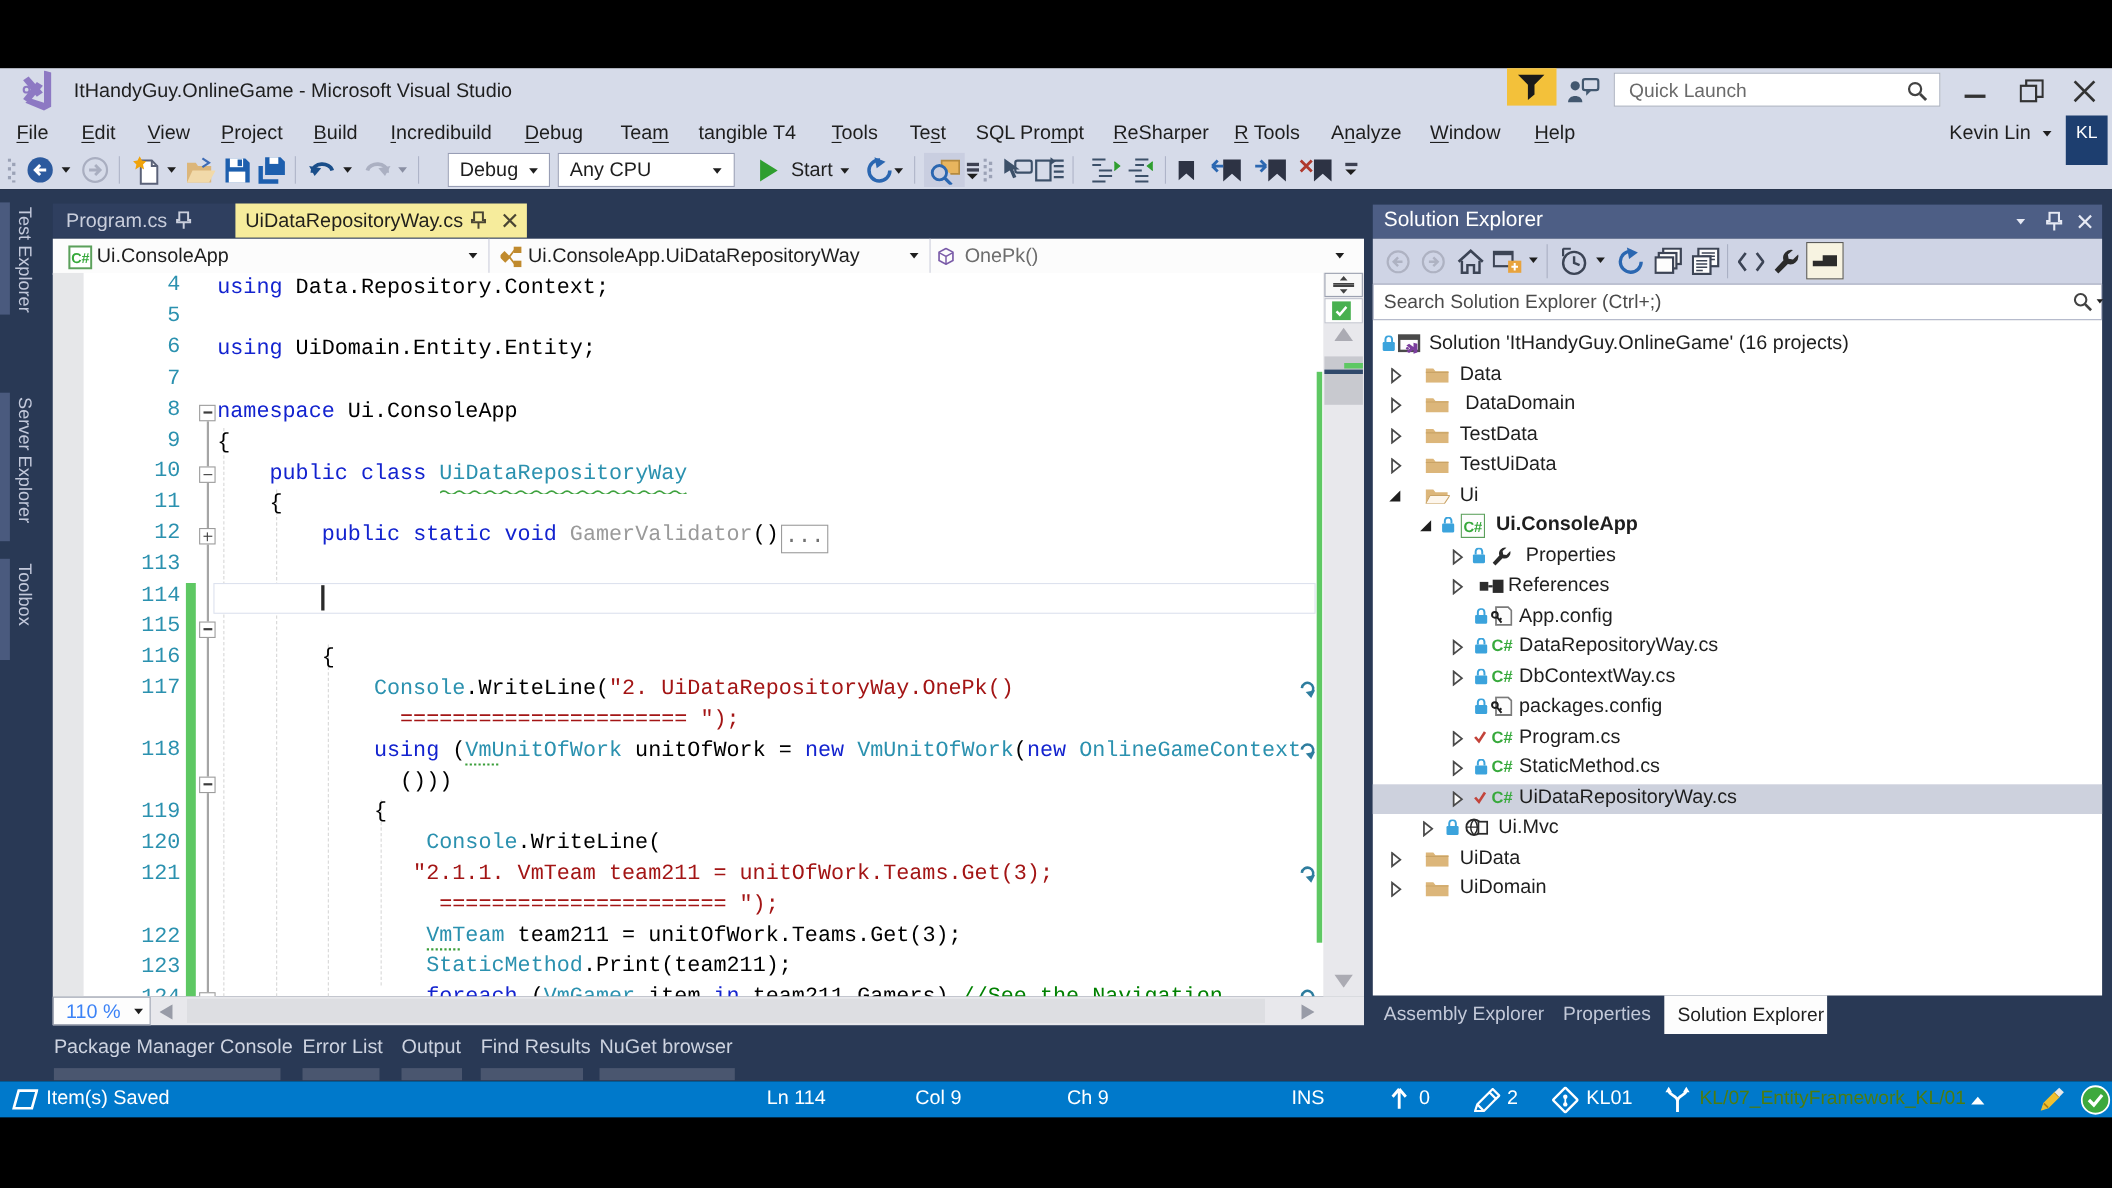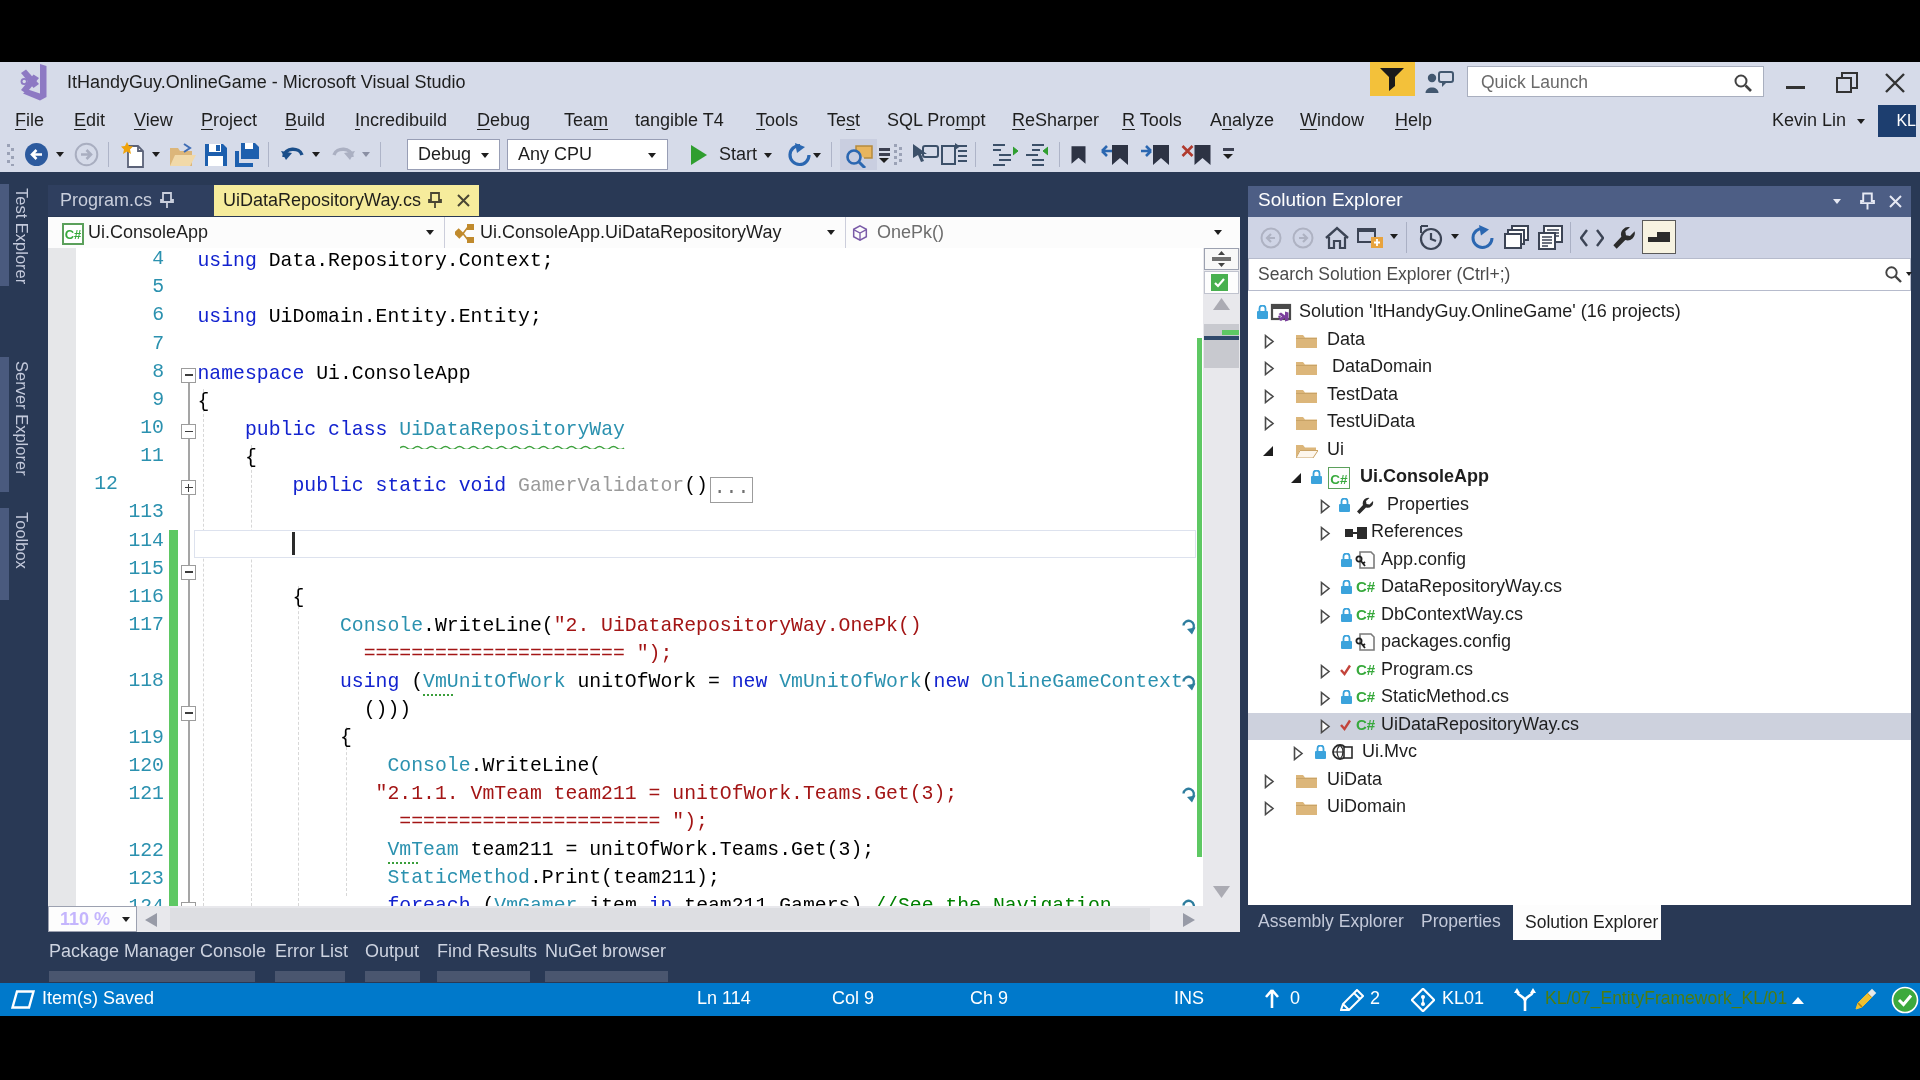--- a/index.html
+++ b/index.html
@@ -64,21 +64,21 @@
   <span class="abs" style="left:756px;top:6px;"><span class="u">T</span>ools</span>
   <span class="abs" style="left:827px;top:6px;">Te<span class="u">s</span>t</span>
   <span class="abs" style="left:887px;top:6px;">SQL Pro<span class="u">m</span>pt</span>
   <span class="abs" style="left:1012px;top:6px;"><span class="u">R</span>eSharper</span>
   <span class="abs" style="left:1122px;top:6px;"><span class="u">R</span> Tools</span>
   <span class="abs" style="left:1210px;top:6px;">A<span class="u">n</span>alyze</span>
   <span class="abs" style="left:1300px;top:6px;"><span class="u">W</span>indow</span>
   <span class="abs" style="left:1395px;top:6px;"><span class="u">H</span>elp</span>
   <span class="abs" style="left:1772px;top:6px;">Kevin Lin</span>
   <span class="caret sm" style="left:1857px;top:15px;"></span>
-  <div class="abs" style="left:1878px;top:1px;width:38px;height:32px;background:#1D3E6F;color:#fff;font-size:16px;text-align:right;line-height:32px;">KL</div>
+  <div class="abs" style="left:1878px;top:1px;width:38px;height:45px;background:#1D3E6F;color:#fff;font-size:16px;text-align:center;line-height:32px;">KL</div>
 </div>
 
 <div class="abs" id="toolbar" style="left:0;top:138px;width:1920px;height:34px;font-size:18px;color:#1E1E1E;">
   <svg class="abs" style="left:7px;top:6px;" width="8" height="22">
       <g fill="#9BA2B6">
         <rect x="0" y="0" width="3" height="3"></rect>
         <rect x="4" y="4" width="3" height="3"></rect>
         <rect x="0" y="8" width="3" height="3"></rect>
         <rect x="4" y="12" width="3" height="3"></rect>
         <rect x="0" y="16" width="3" height="3"></rect>
@@ -268,21 +268,21 @@
   <div class="abs" style="left:0;top:0;width:28px;height:658px;background:#E6E7E9;"></div>
 
   <div class="ln" style="top:0px;">4</div>
   <div class="ln" style="top:28px;">5</div>
   <div class="ln" style="top:56px;">6</div>
   <div class="ln" style="top:85px;">7</div>
   <div class="ln" style="top:113px;">8</div>
   <div class="ln" style="top:141px;">9</div>
   <div class="ln" style="top:169px;">10</div>
   <div class="ln" style="top:197px;">11</div>
-  <div class="ln" style="top:225px;text-align:center;">12</div>
+  <div class="ln" style="top:225px;">12</div>
   <div class="ln" style="top:253px;">113</div>
   <div class="ln" style="top:282px;">114</div>
   <div class="ln" style="top:310px;">115</div>
   <div class="ln" style="top:338px;">116</div>
   <div class="ln" style="top:366px;">117</div>
   <div class="ln" style="top:422px;">118</div>
   <div class="ln" style="top:479px;">119</div>
   <div class="ln" style="top:507px;">120</div>
   <div class="ln" style="top:535px;">121</div>
   <div class="ln" style="top:592px;">122</div>
@@ -372,21 +372,21 @@
   </svg>
 <div class="abs" style="left:1204px;top:324px;width:35px;height:44px;background:#C8C9CF;"></div>
 <div class="abs" style="left:1204px;top:336px;width:35px;height:3.5px;background:#30496B;"></div>
 <div class="abs" style="left:1222px;top:330px;width:17px;height:5px;background:#5EC863;"></div>
 <svg class="abs" style="left:1213px;top:886px;" width="17" height="12" viewBox="0 0 17 12">
     <path d="M8.5 12 L17 0 L0 0 Z" fill="#ABABB3"></path>
   </svg>
 
 <div class="abs" style="left:48px;top:906px;width:1192px;height:26px;background:#E8E8EC;"></div>
 <div class="abs" style="left:48px;top:906px;width:89px;height:26px;background:#FDFDFD;border:1px solid #9CA1B0;"></div>
-<div class="abs" style="left:60px;top:909px;font-size:18px;color:#c4b5fd;font-weight:bold;">110 %</div>
+<div class="abs" style="left:60px;top:909px;font-size:18px;color:#3b82f6;">110 %</div>
 <span class="caret sm" style="left:122px;top:917px;"></span>
 <svg class="abs" style="left:145px;top:913px;" width="12" height="14" viewBox="0 0 12 14">
     <path d="M12 0 L0 7 L12 14 Z" fill="#989BA7"></path>
   </svg>
 <div class="abs" style="left:170px;top:908px;width:980px;height:22px;background:#DDDEE2;"></div>
 <svg class="abs" style="left:1183px;top:913px;" width="12" height="14" viewBox="0 0 12 14">
     <path d="M0 0 L12 7 L0 14 Z" fill="#989BA7"></path>
   </svg>
 <svg width="0" height="0" style="position:absolute;">
   <defs>

